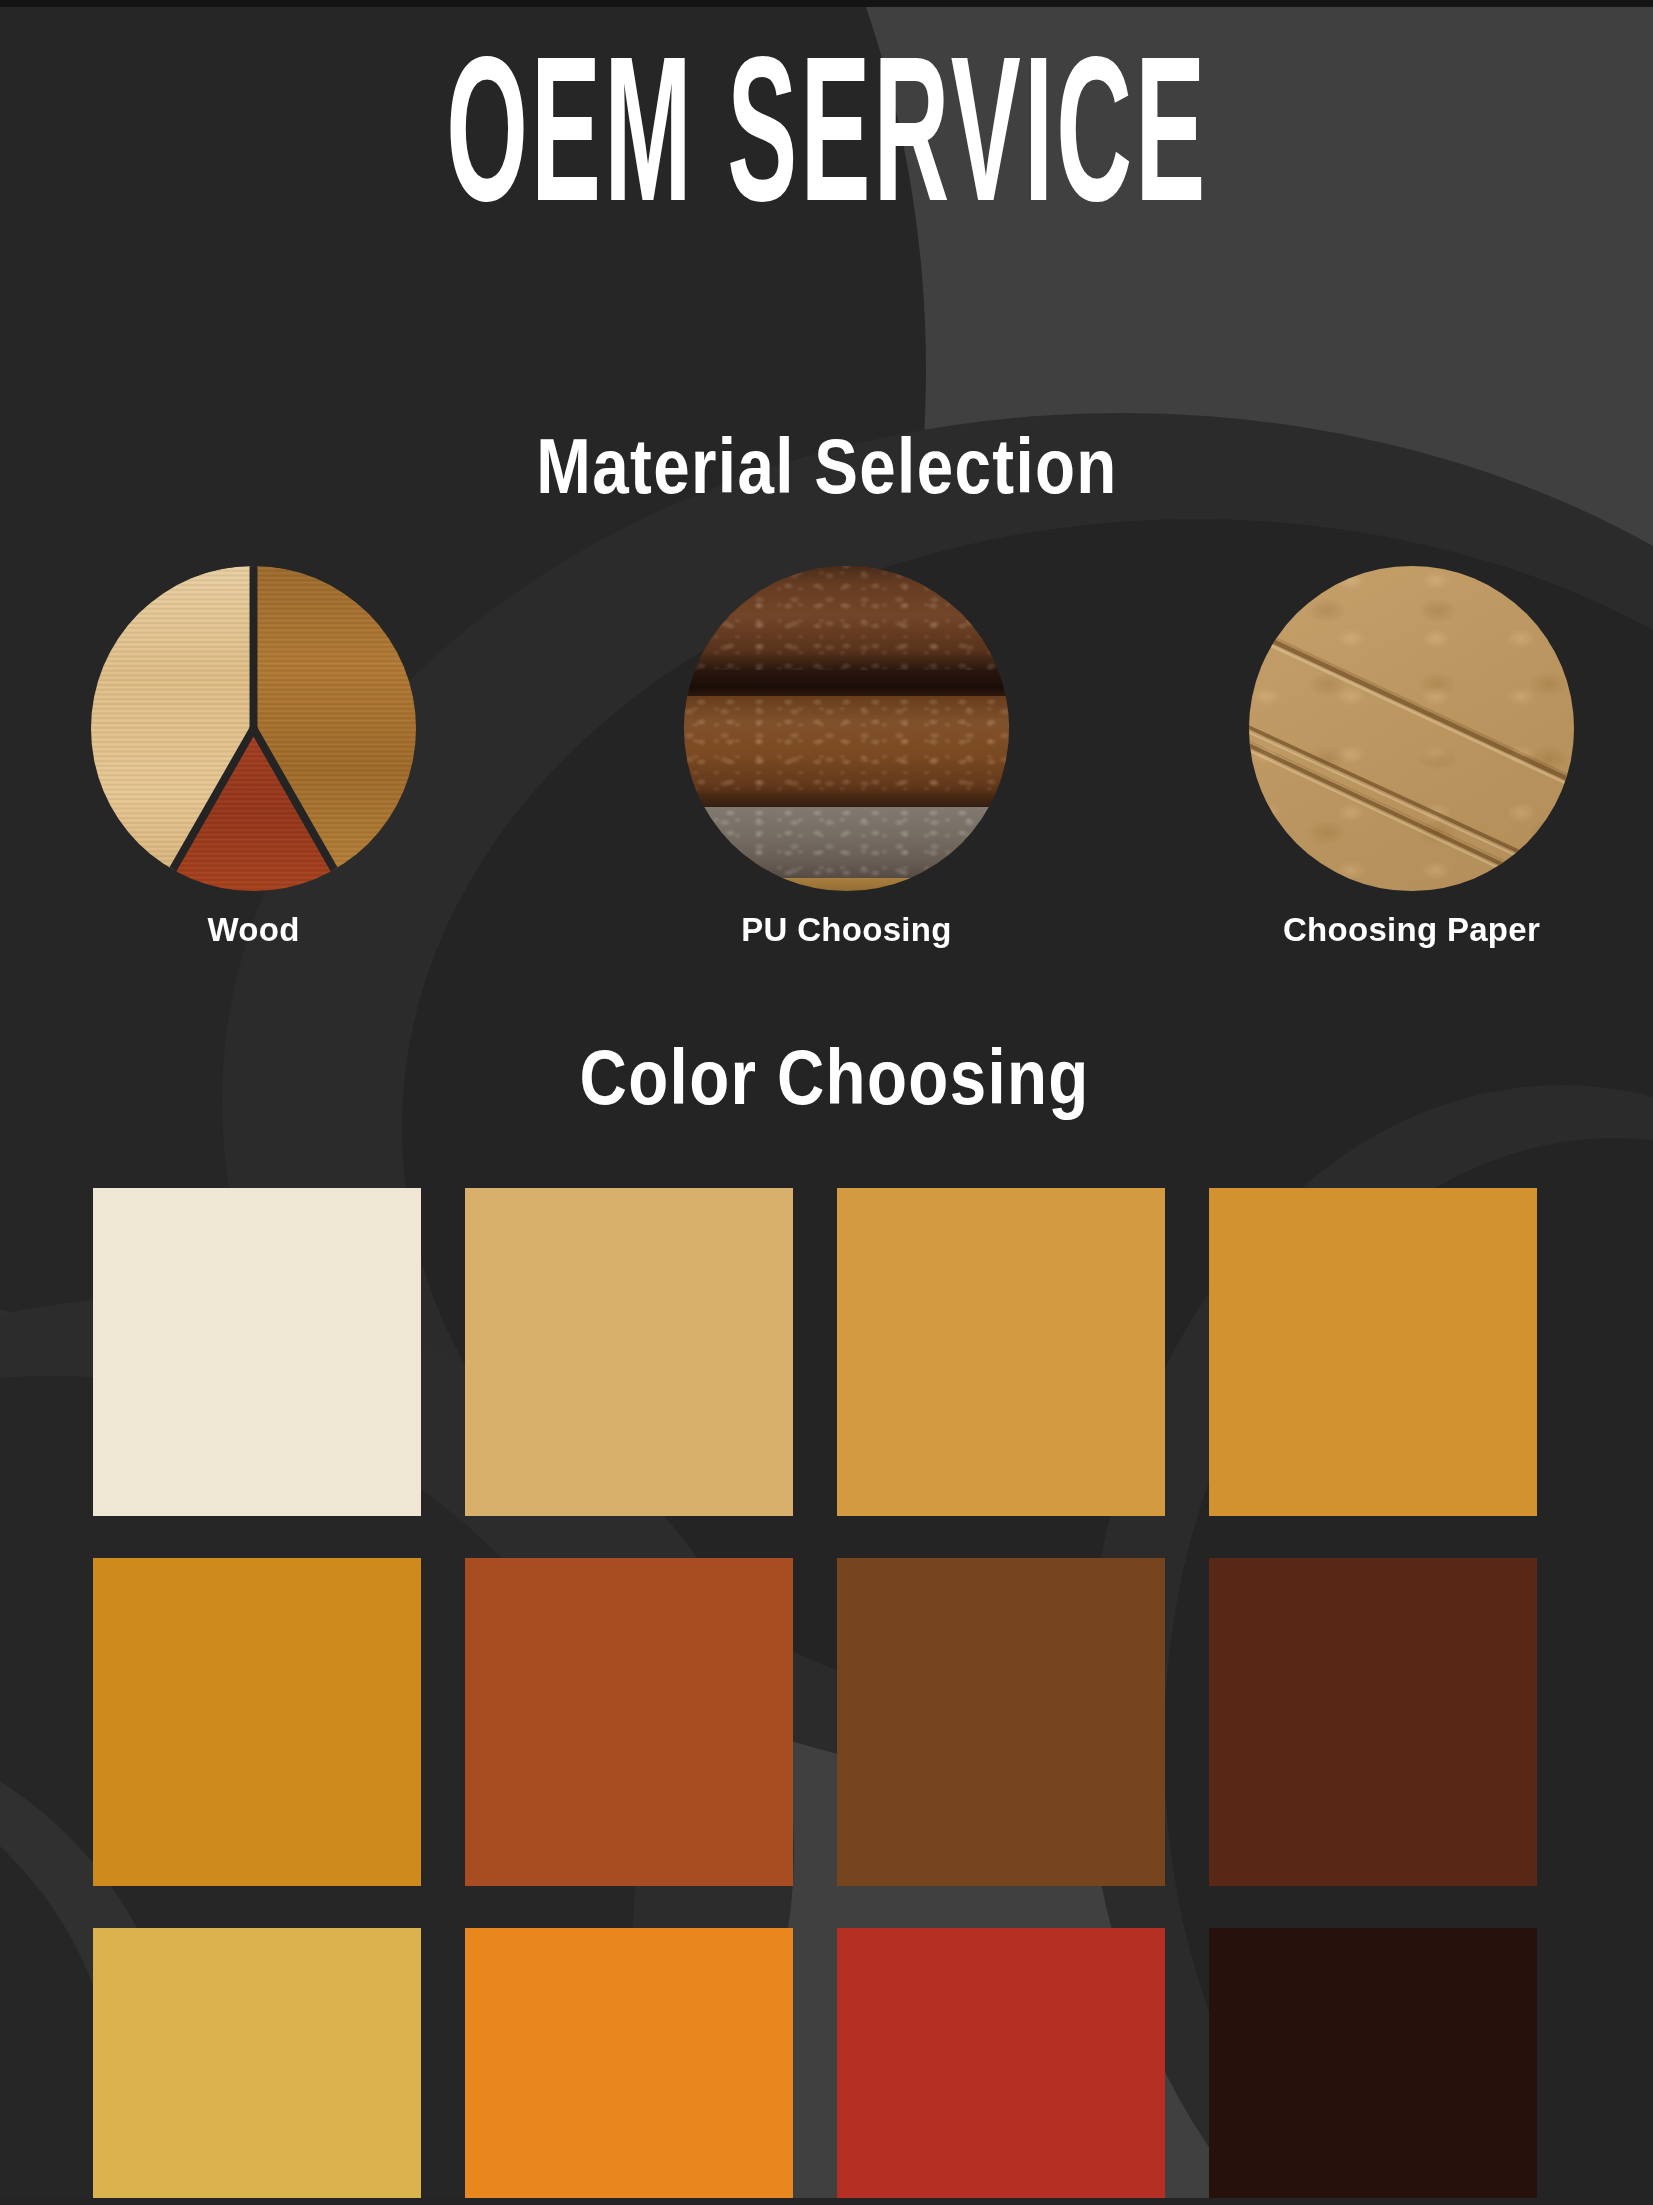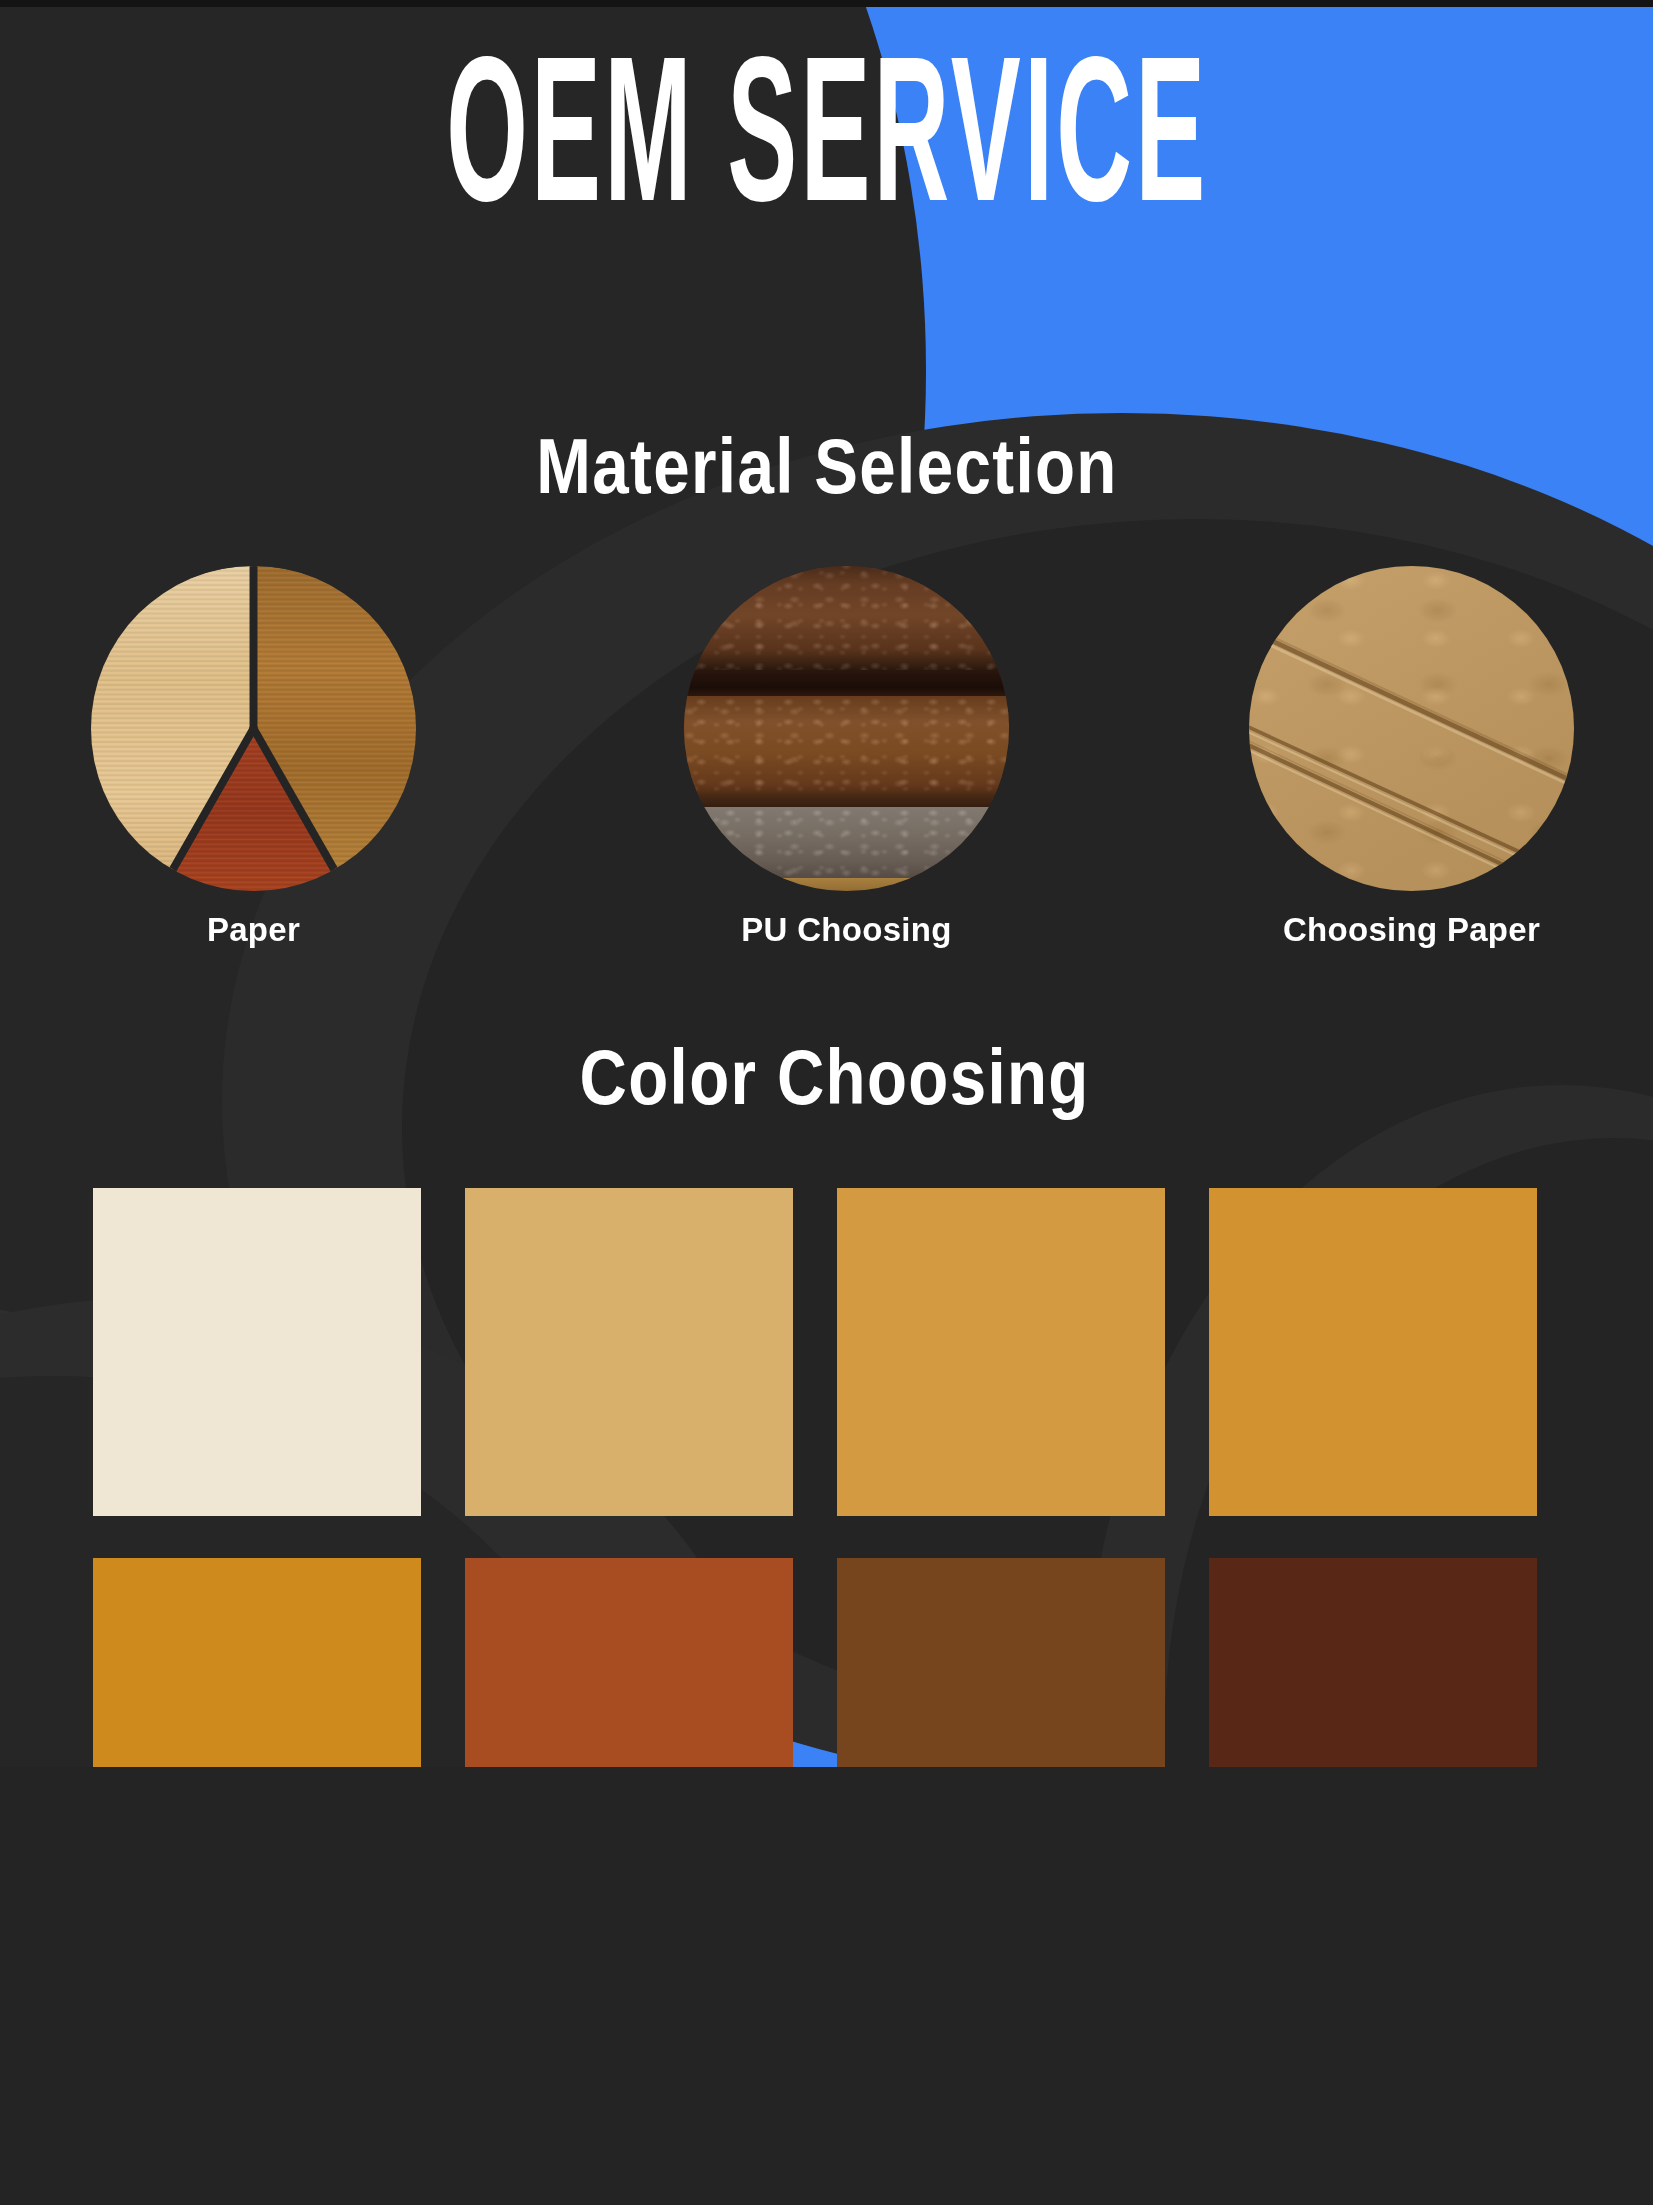--- a/index.html
+++ b/index.html
@@ -5,22 +5,22 @@
   html,body{margin:0;padding:0;}
   body{
     width:1654px;height:2205px;
     background:#242424;
     font-family:"Liberation Sans", sans-serif;
     overflow:hidden;
     position:relative;
   }
   #poster{
     position:absolute;inset:0;
-    width:1654px;height:1767px;
-    background:#3b82f6;
+    width:1654px;height:2198px;
+    background:#404040;
     overflow:hidden;
   }
 
   
   .bg-layer{position:absolute;inset:0;overflow:hidden;pointer-events:none;}
   .swirl{position:absolute;border-radius:50%;}
   .s1{width:1376px;height:1641px;left:-926px;top:-265px;background:#2e2e2e;}
   .s2{width:1588px;height:1905px;left:-662px;top:-582px;background:#262626;}
   .s3{width:1799px;height:1376px;left:222px;top:413px;background:#2b2b2b;border-radius:50%;}
   .s4{width:1588px;height:1217px;left:402px;top:519px;background:#242424;}
@@ -196,21 +196,21 @@
             <rect x="0" y="0" width="615" height="615" fill="url(#grainP)"></rect>
           </g>
 
           <g stroke="#242424" stroke-width="15" stroke-linecap="round">
             <line x1="307.5" y1="307.5" x2="307.5" y2="-6"></line>
             <line x1="307.5" y1="307.5" x2="150" y2="583"></line>
             <line x1="307.5" y1="307.5" x2="465" y2="583"></line>
           </g>
         </svg>
       </div>
-      <div class="m-label">Paper</div>
+      <div class="m-label">Wood</div>
     </div>
 
     <div class="material" id="mat-leather">
       <div class="m-circle" style="background:#3a2418;">
         <div class="leather-band" style="top:-2%;height:34%;background:linear-gradient(180deg,#5A3420 0%,#8C5430 22%,#9D6037 50%,#7A4627 82%,#3B2213 100%);">
           <div class="leather-tex"></div>
         </div>
         <div class="leather-band" style="top:32%;height:9%;background:linear-gradient(180deg,#2A160D 0%,#1A0D07 60%,#331B10 100%);"></div>
         <div class="leather-band" style="top:40%;height:32%;background:linear-gradient(180deg,#8F5429 0%,#B0703C 25%,#A9672F 55%,#8A4F26 85%,#5B3317 100%);">
           <div class="leather-tex"></div>

